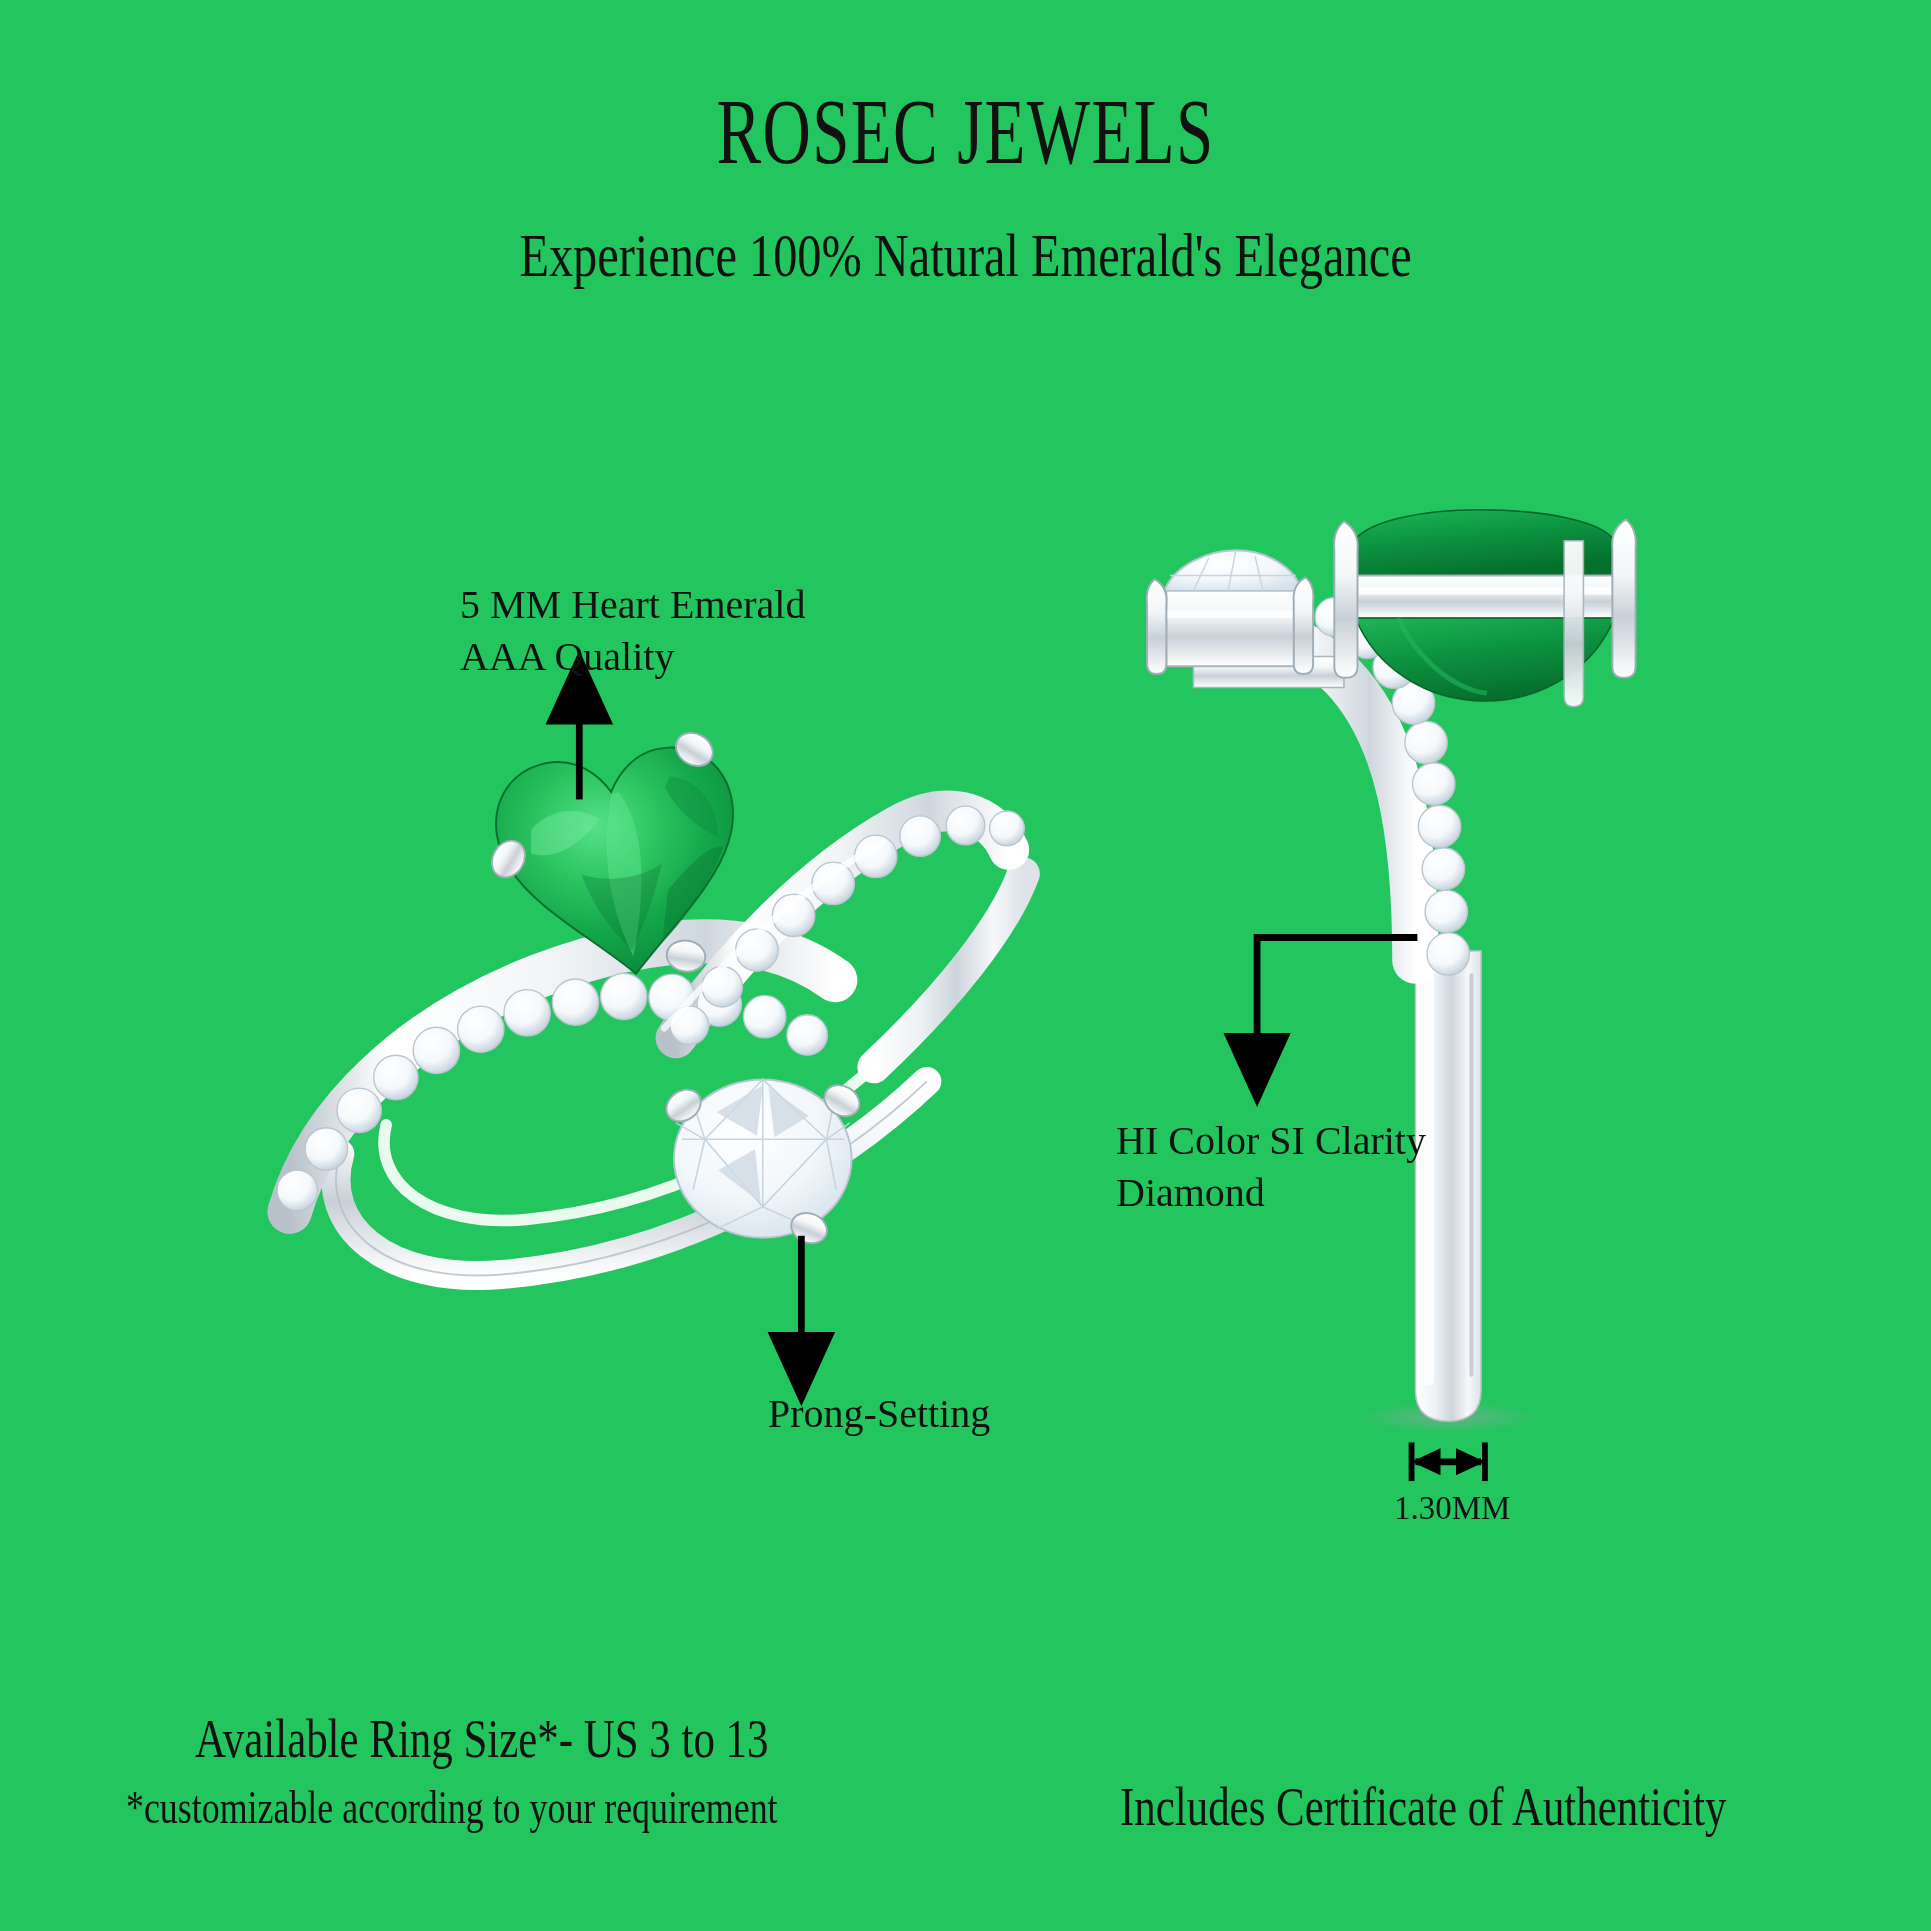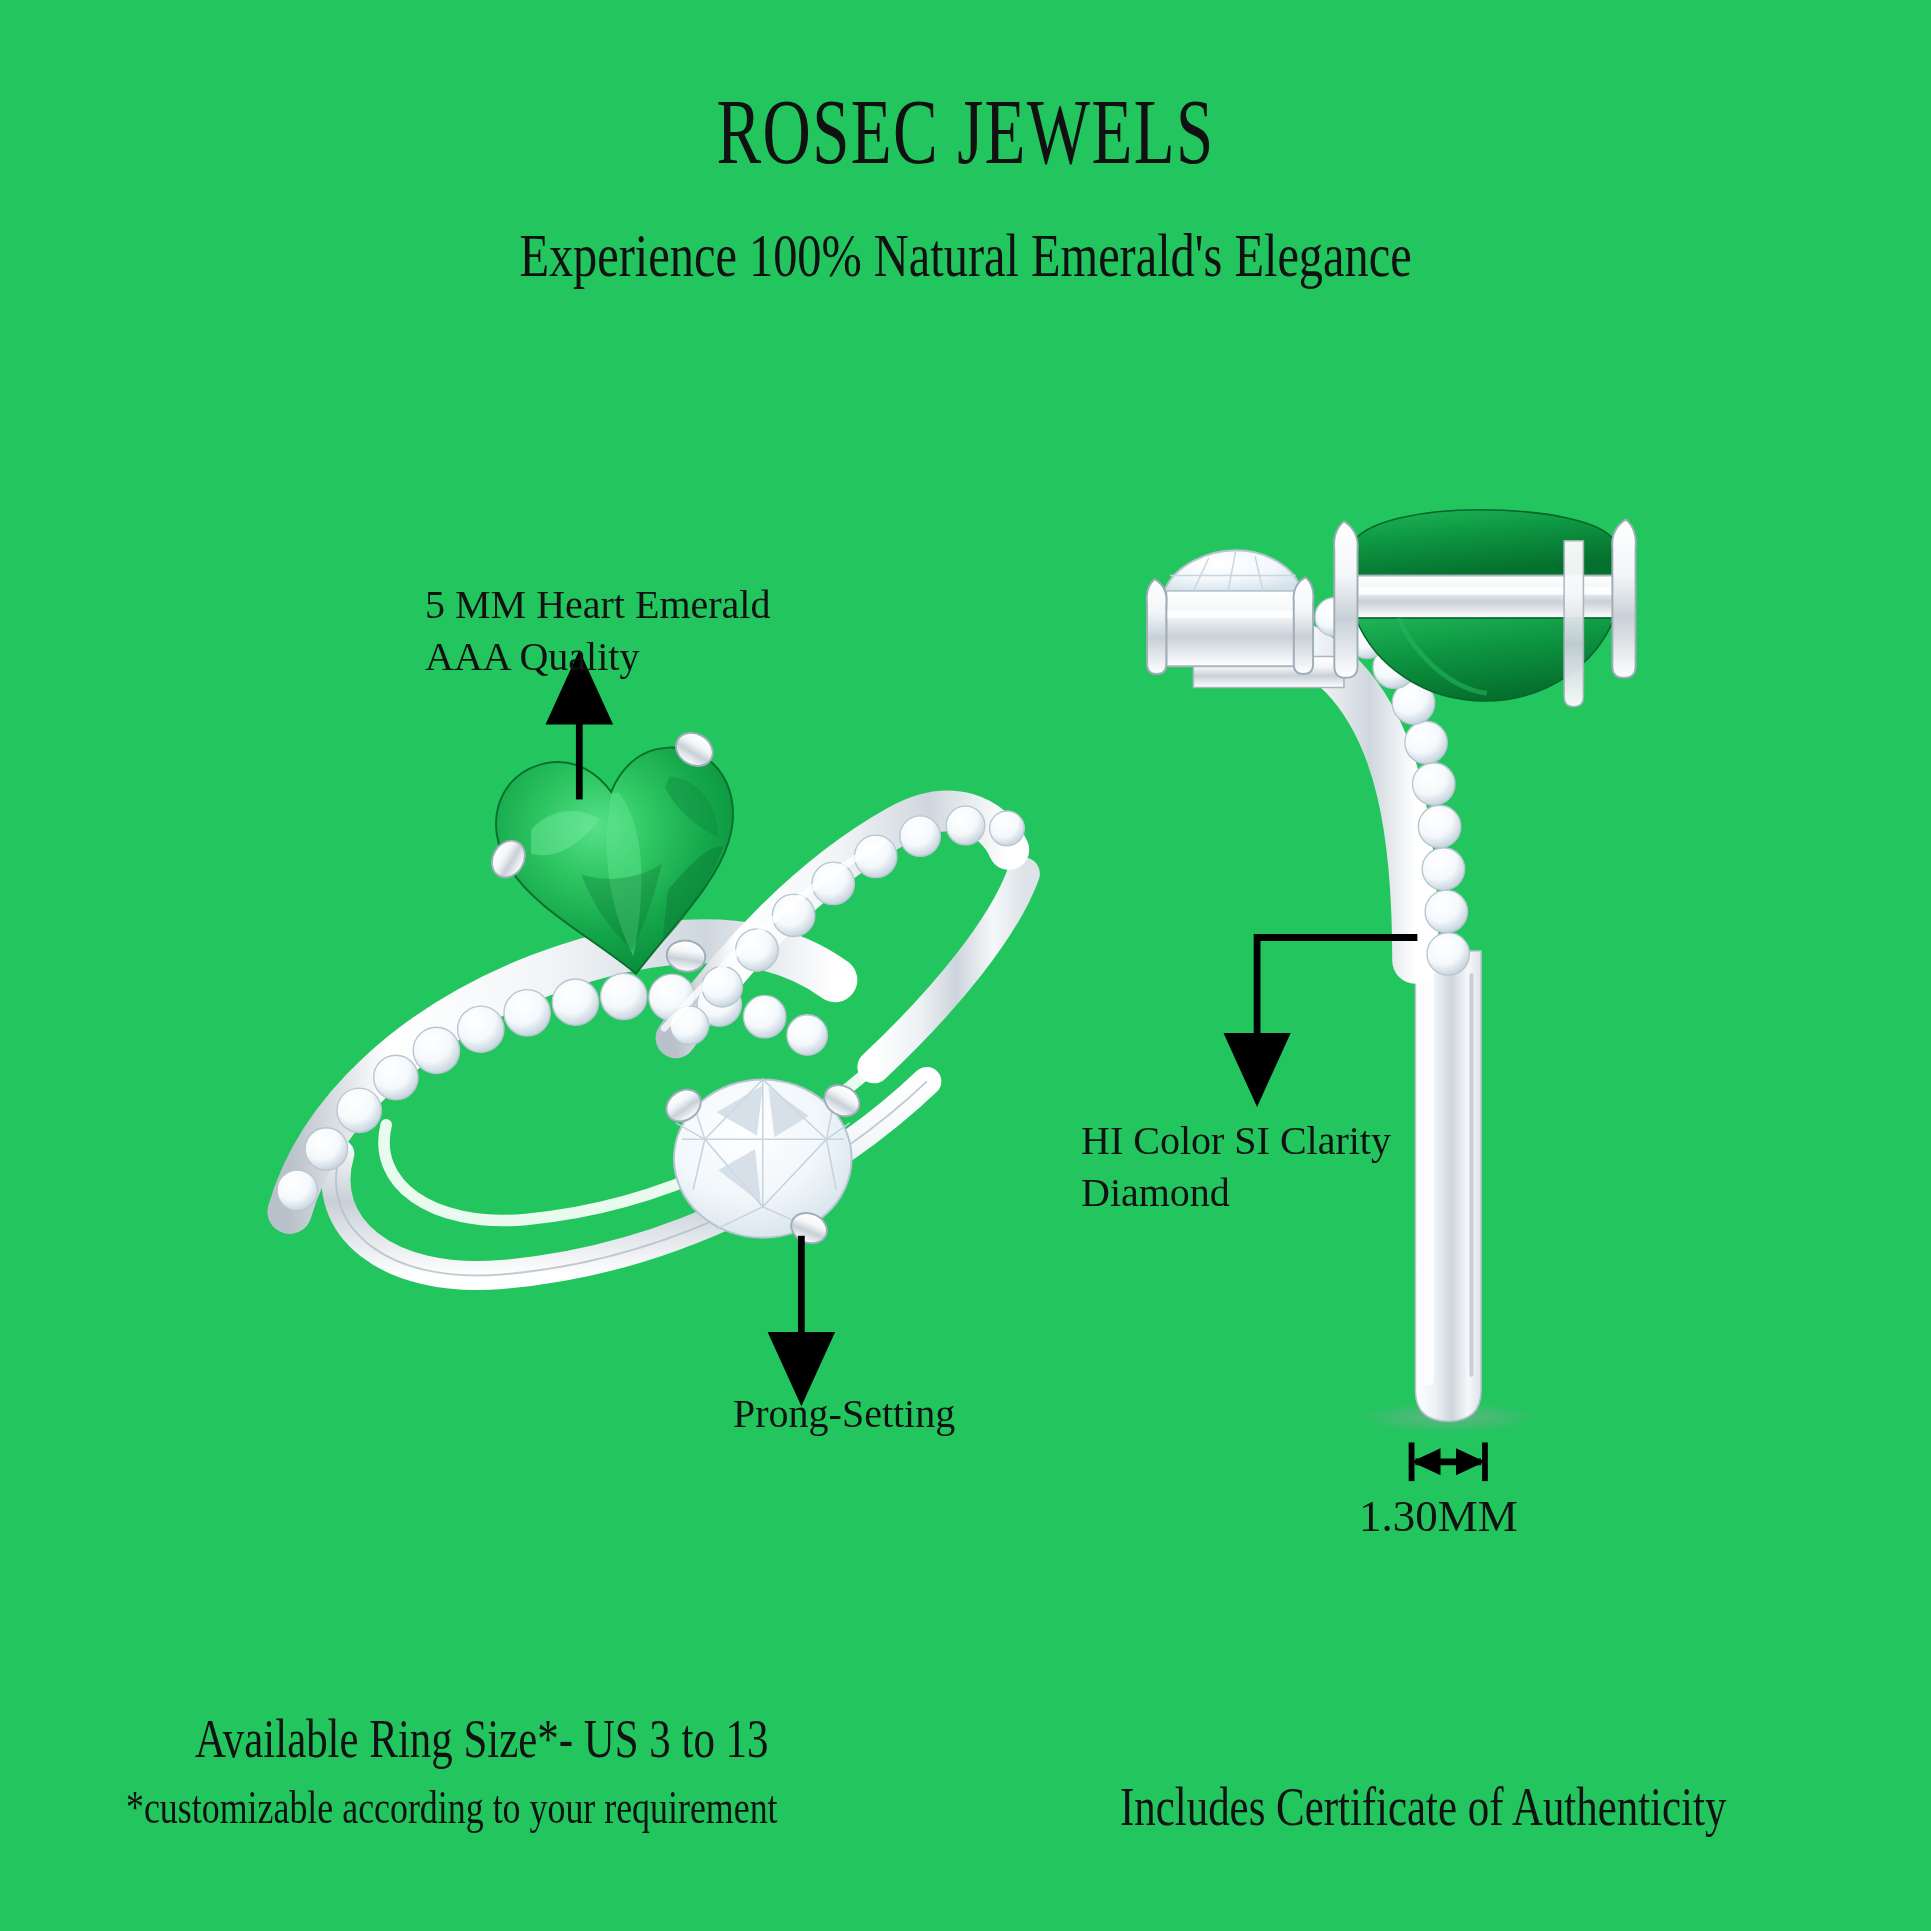--- a/index.html
+++ b/index.html
@@ -48,29 +48,30 @@
   }
 
   
   .anno {
     position: absolute;
     font-family: "Liberation Serif", "DejaVu Serif", serif;
     font-size: 40px;
     line-height: 1.30;
     white-space: nowrap;
     color: #121212;
+    margin-left: 35px;
   }
   .anno div { display: block; }
 
   #label-emerald { left: 425px; top: 579px; }
   #label-prong   { left: 733px; top: 1388px; }
   #label-diamond { left: 1081px; top: 1115px; }
   #label-mm {
     left: 1359px; top: 1487px;
-    font-size: 45px;
+    font-size: 33px;
   }
 
   
   .foot {
     position: absolute;
     font-family: "Liberation Serif", "DejaVu Serif", serif;
     white-space: nowrap;
     color: #121212;
     transform-origin: left top;
   }

